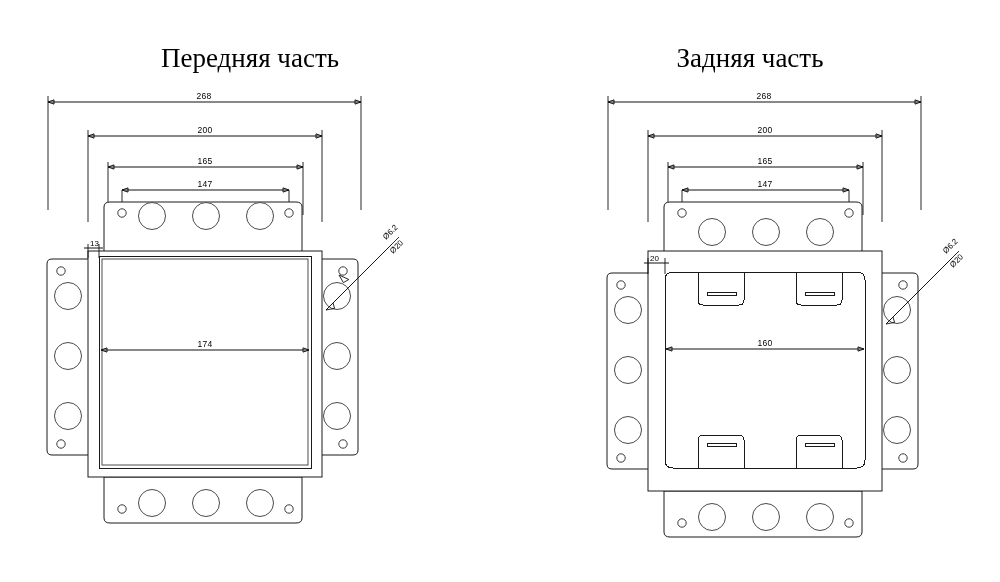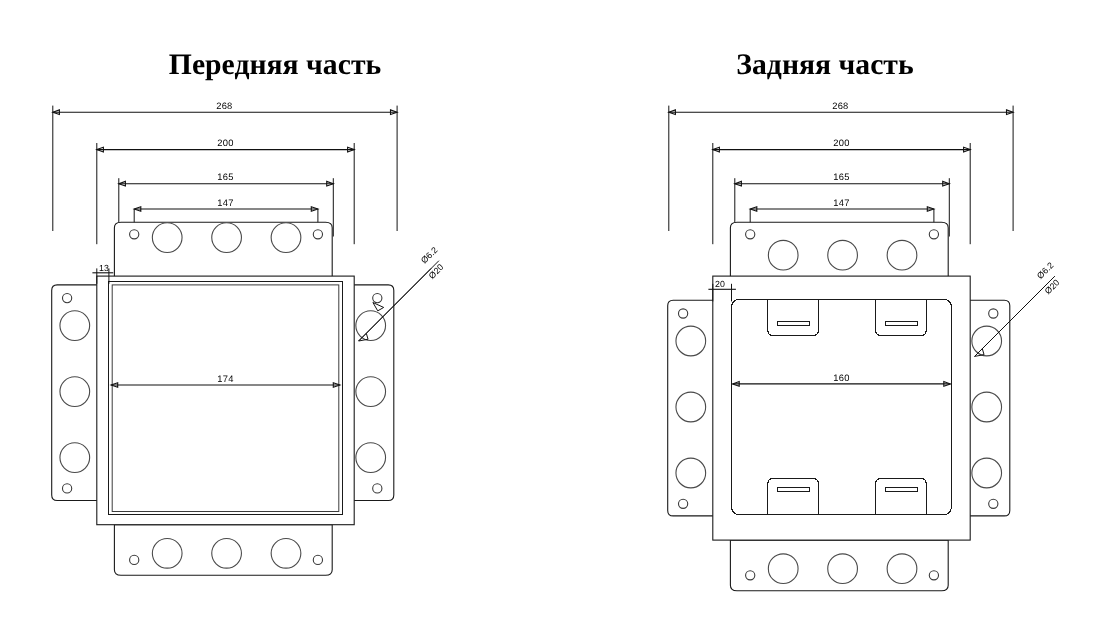--- a/index.html
+++ b/index.html
@@ -12,21 +12,20 @@
   .view{position:absolute;top:0;width:500px;height:582px;}
   .view-left{left:0;}
   .view-right{left:500px;}
 
   .title{
     position:absolute;top:42px;left:0;width:500px;
     text-align:center;
     font-family:"Liberation Serif","DejaVu Serif",serif;
     font-size:27px;line-height:32px;color:#000;
     white-space:nowrap;
-    font-weight:bold;
   }
 
   svg{position:absolute;left:0;top:0;overflow:visible;}
   .ln{stroke:#1a1a1a;stroke-width:1;fill:none;shape-rendering:crispEdges;}
   .ln-thin{stroke:#3a3a3a;stroke-width:0.9;fill:none;}
   .circ{stroke:#4a4a4a;stroke-width:1;fill:#ffffff;}
   .circ-sm{stroke:#3a3a3a;stroke-width:1;fill:#ffffff;}
   .plate{stroke:#1a1a1a;stroke-width:1;fill:#ffffff;}
   .dimline{stroke:#111;stroke-width:1;fill:none;}
   .ext{stroke:#111;stroke-width:0.9;fill:none;}

